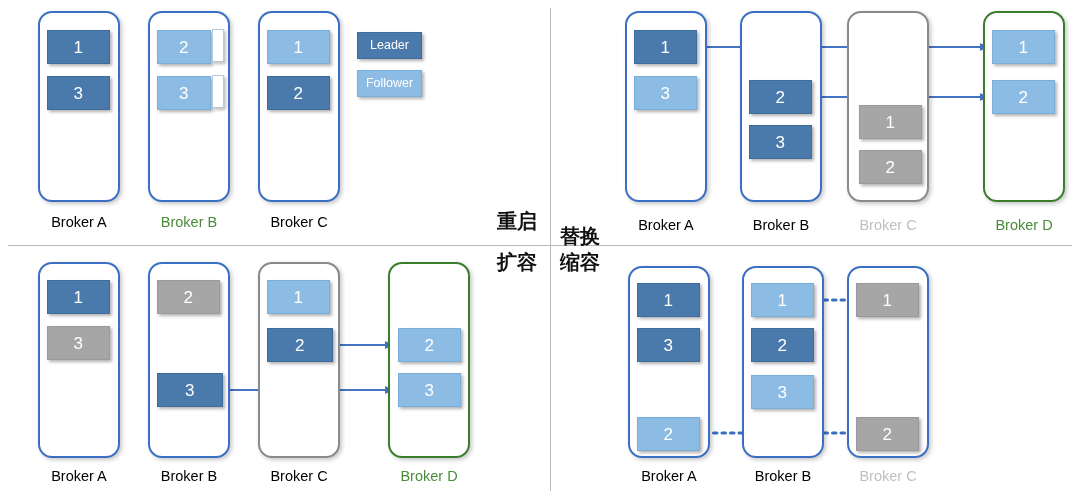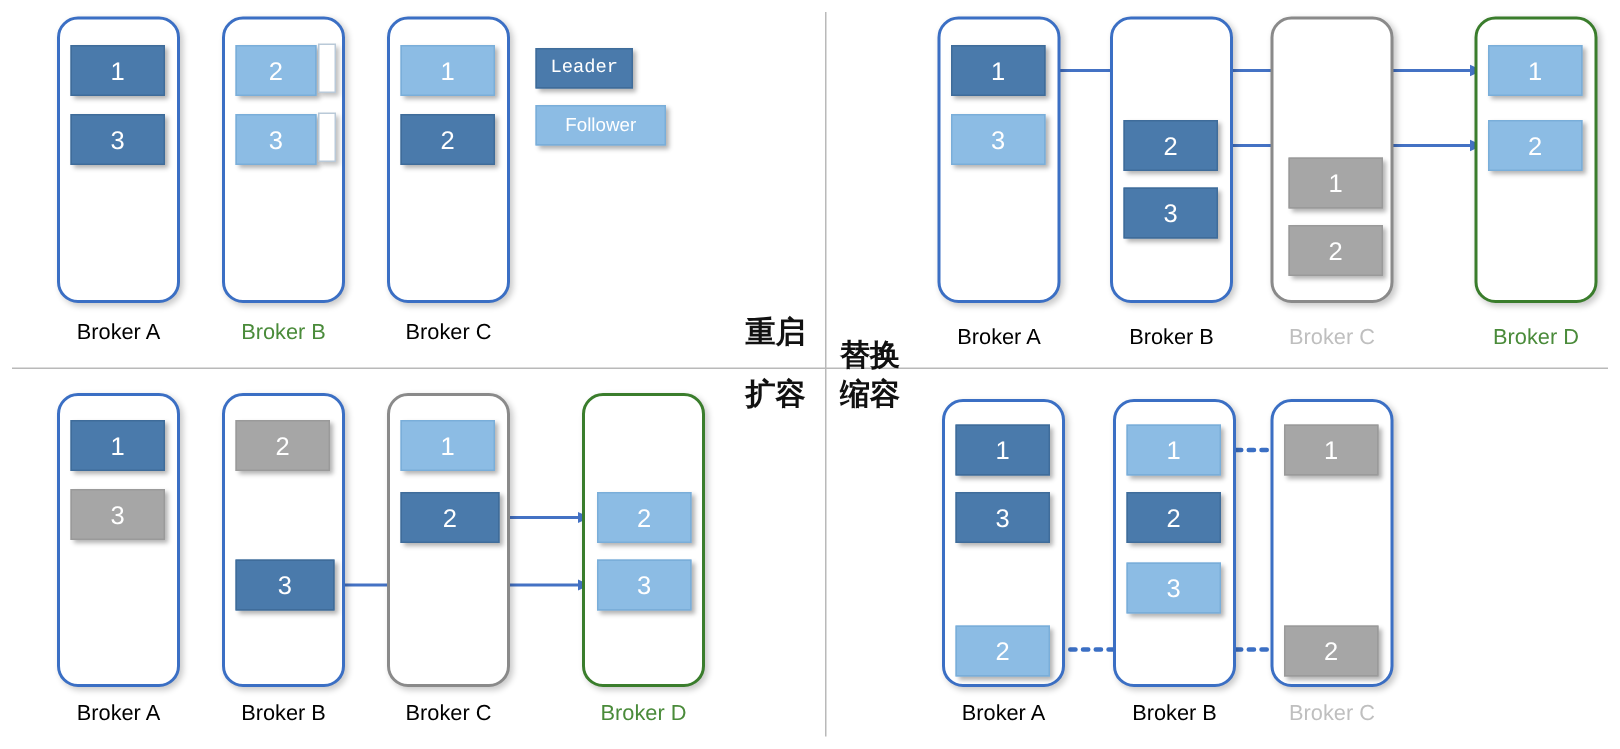--- a/index.html
+++ b/index.html
@@ -86,21 +86,21 @@
     position:absolute;
     box-sizing:border-box;
     display:flex;
     align-items:center;
     justify-content:center;
     color:#ffffff;
     font-size:12.5px;
     box-shadow:2px 2px 3px rgba(0,0,0,.30);
     line-height:1;
   }
-  .legend-chip.leader  {background:#4a7aab;border:1px solid #3f6c9a;font-family:Liberation Mono, monospace;}
+  .legend-chip.leader  {background:#4a7aab;border:1px solid #3f6c9a;}
   .legend-chip.follower{background:#8cbce4;border:1px solid #7aaed9;}
 
   
   .zh-label{
     position:absolute;
     font-family:"DejaVu Sans","Liberation Sans",sans-serif;
     font-size:20px;
     font-weight:700;
     color:#111111;
     white-space:nowrap;
@@ -158,25 +158,25 @@
   <div class="chip follower" style="left:157px;top:76px;width:54px;height:34px;">3</div>
   <div class="notch" style="left:212px;top:75px;width:12px;height:33px;"></div>
   <div class="caption green" style="left:139px;top:215px;width:100px;">Broker B</div>
 
   <div class="panel blue" style="left:258px;top:11px;width:82px;height:191px;"></div>
   <div class="chip follower" style="left:267px;top:30px;width:63px;height:34px;">1</div>
   <div class="chip leader" style="left:267px;top:76px;width:63px;height:34px;">2</div>
   <div class="caption" style="left:249px;top:215px;width:100px;">Broker C</div>
 
   <div class="legend-chip leader" style="left:357px;top:32px;width:65px;height:27px;">Leader</div>
-  <div class="legend-chip follower" style="left:357px;top:70px;width:87px;height:27px;">Follower</div>
+  <div class="legend-chip follower" style="left:357px;top:70px;width:65px;height:27px;">Follower</div>
 
   <div class="zh-label" style="left:497px;top:211px;">重启</div>
   <div class="zh-label" style="left:560px;top:226px;">替换</div>
-  <div class="zh-label" style="left:497px;top:252px;">扩容</div>
+  <div class="zh-label" style="left:497px;top:252px;font-family:Liberation Serif, serif;">扩容</div>
   <div class="zh-label" style="left:560px;top:252px;">缩容</div>
 
   <div class="panel blue" style="left:625px;top:11px;width:82px;height:191px;"></div>
   <div class="chip leader" style="left:634px;top:30px;width:63px;height:34px;">1</div>
   <div class="chip follower" style="left:634px;top:76px;width:63px;height:34px;">3</div>
   <div class="caption" style="left:616px;top:218px;width:100px;">Broker A</div>
 
   <div class="panel blue" style="left:740px;top:11px;width:82px;height:191px;"></div>
   <div class="chip leader" style="left:749px;top:80px;width:63px;height:34px;">2</div>
   <div class="chip leader" style="left:749px;top:125px;width:63px;height:34px;">3</div>

